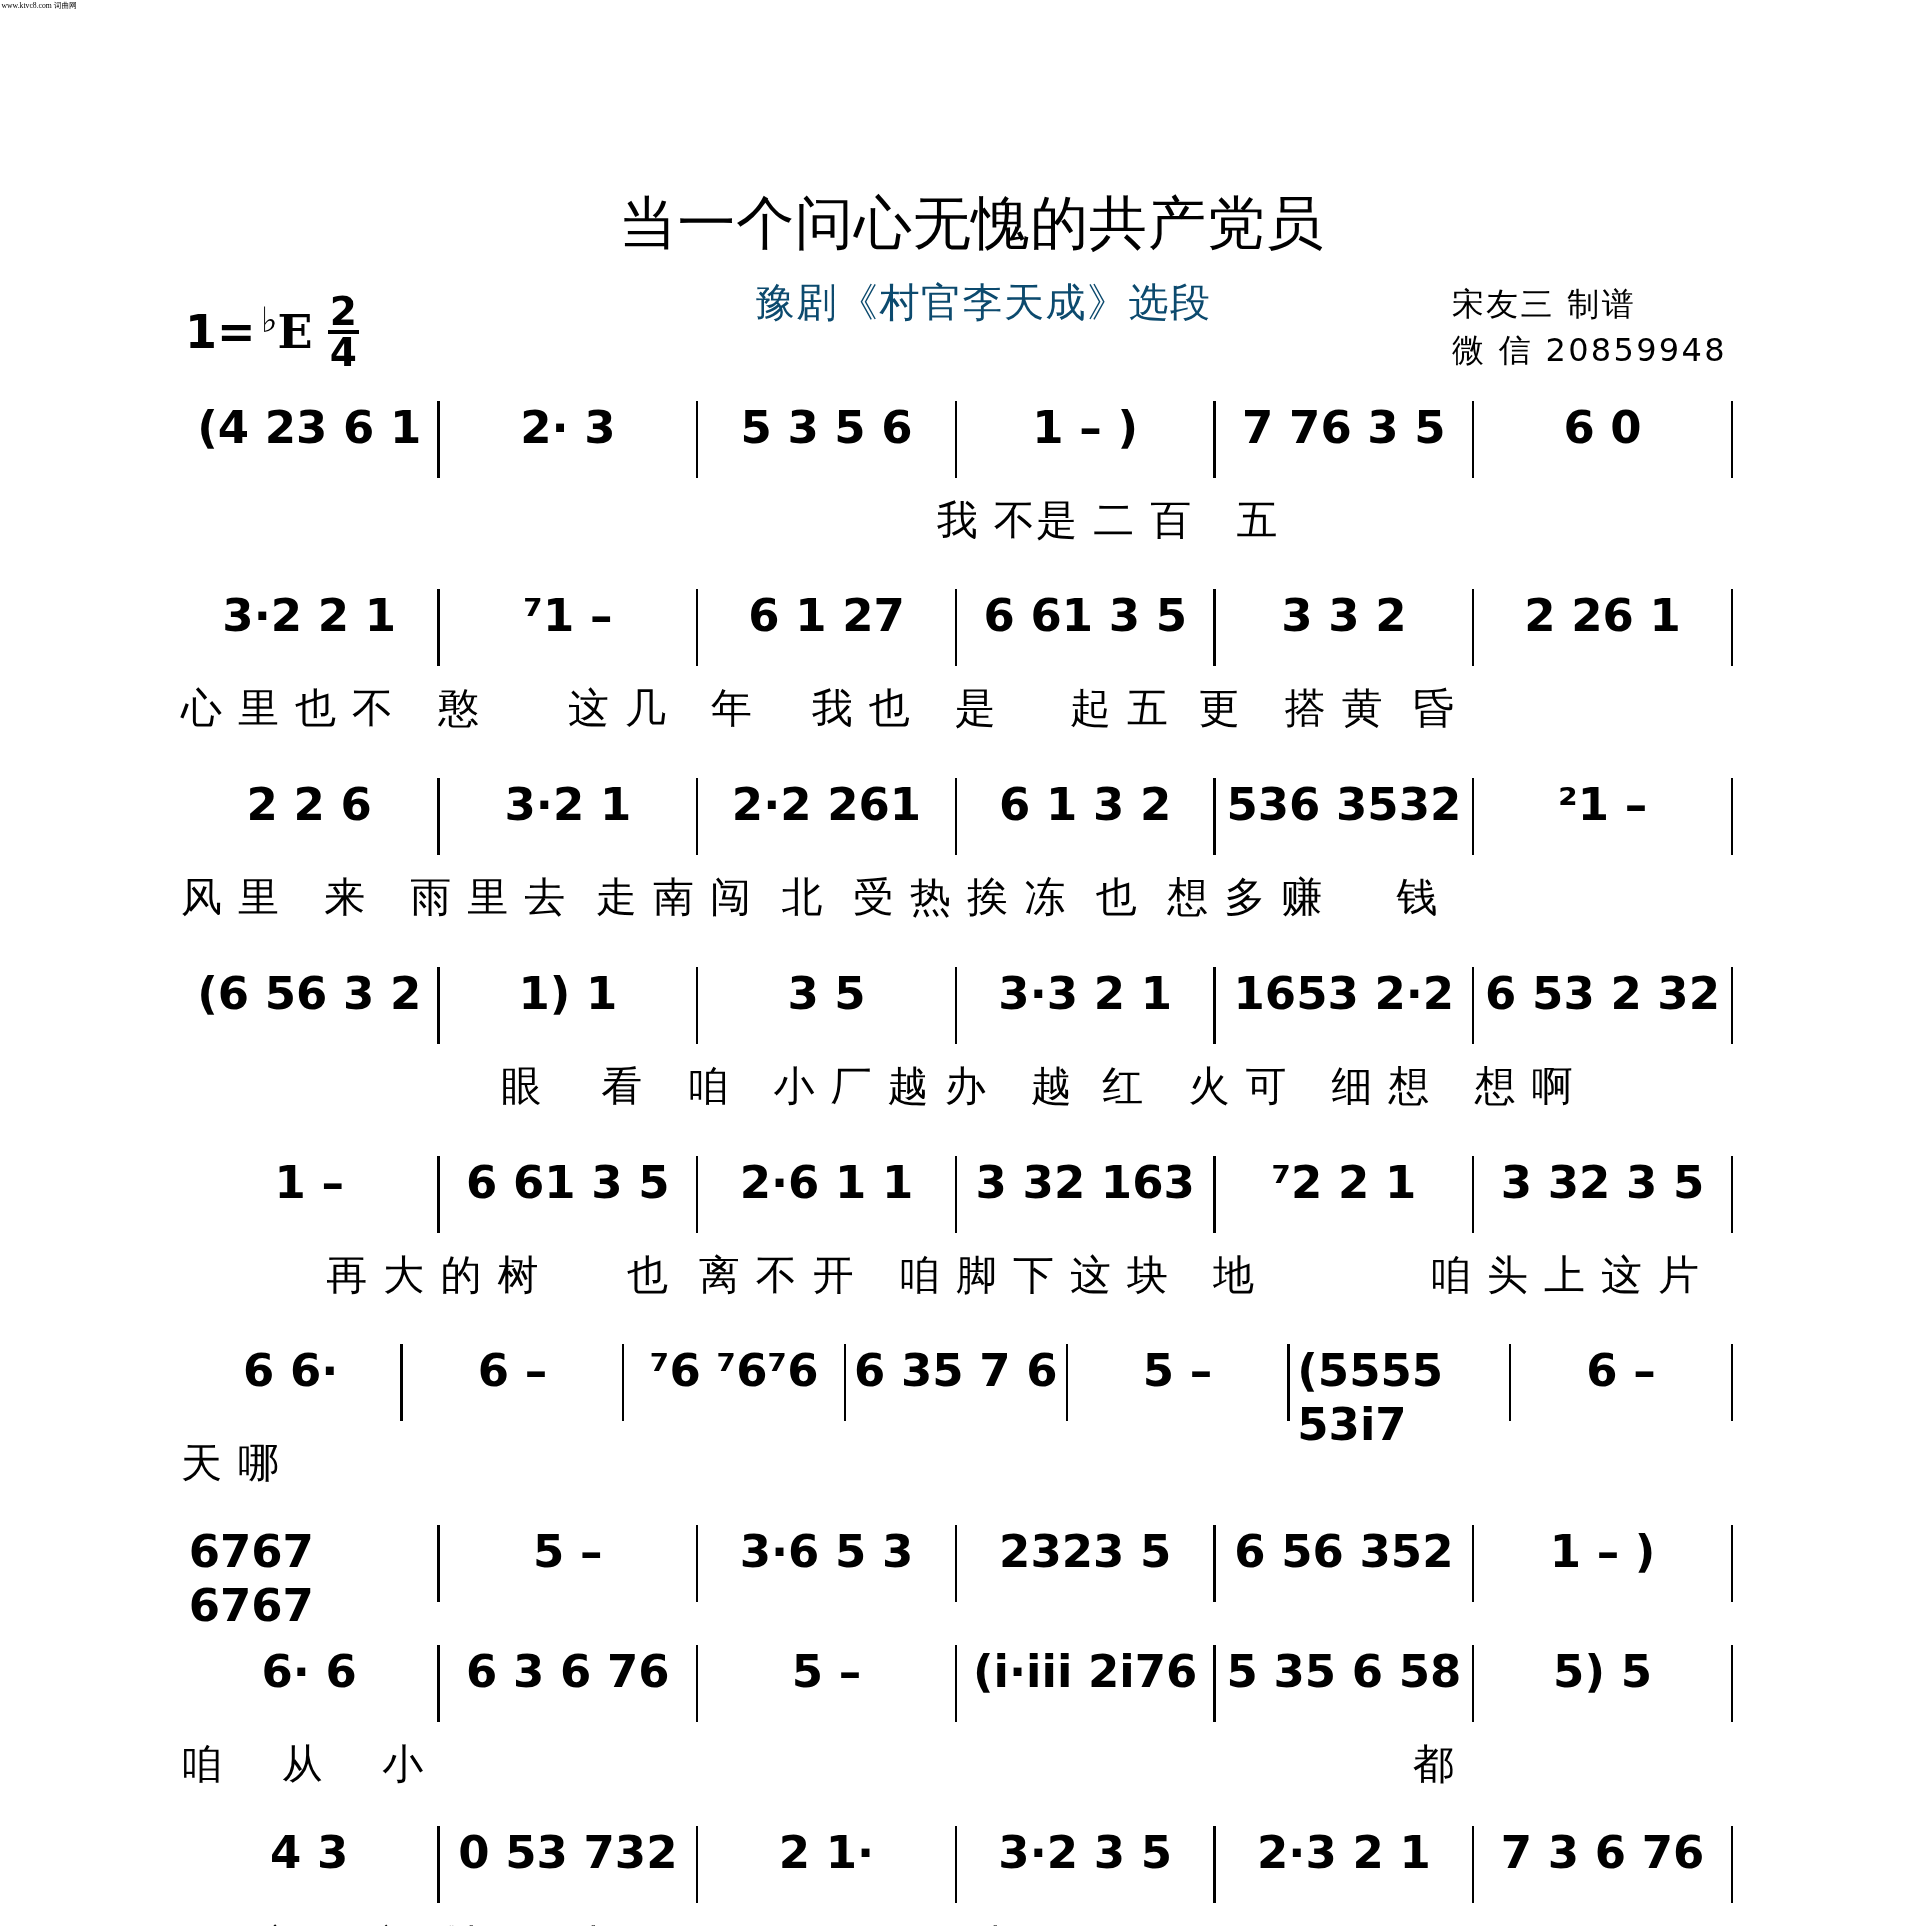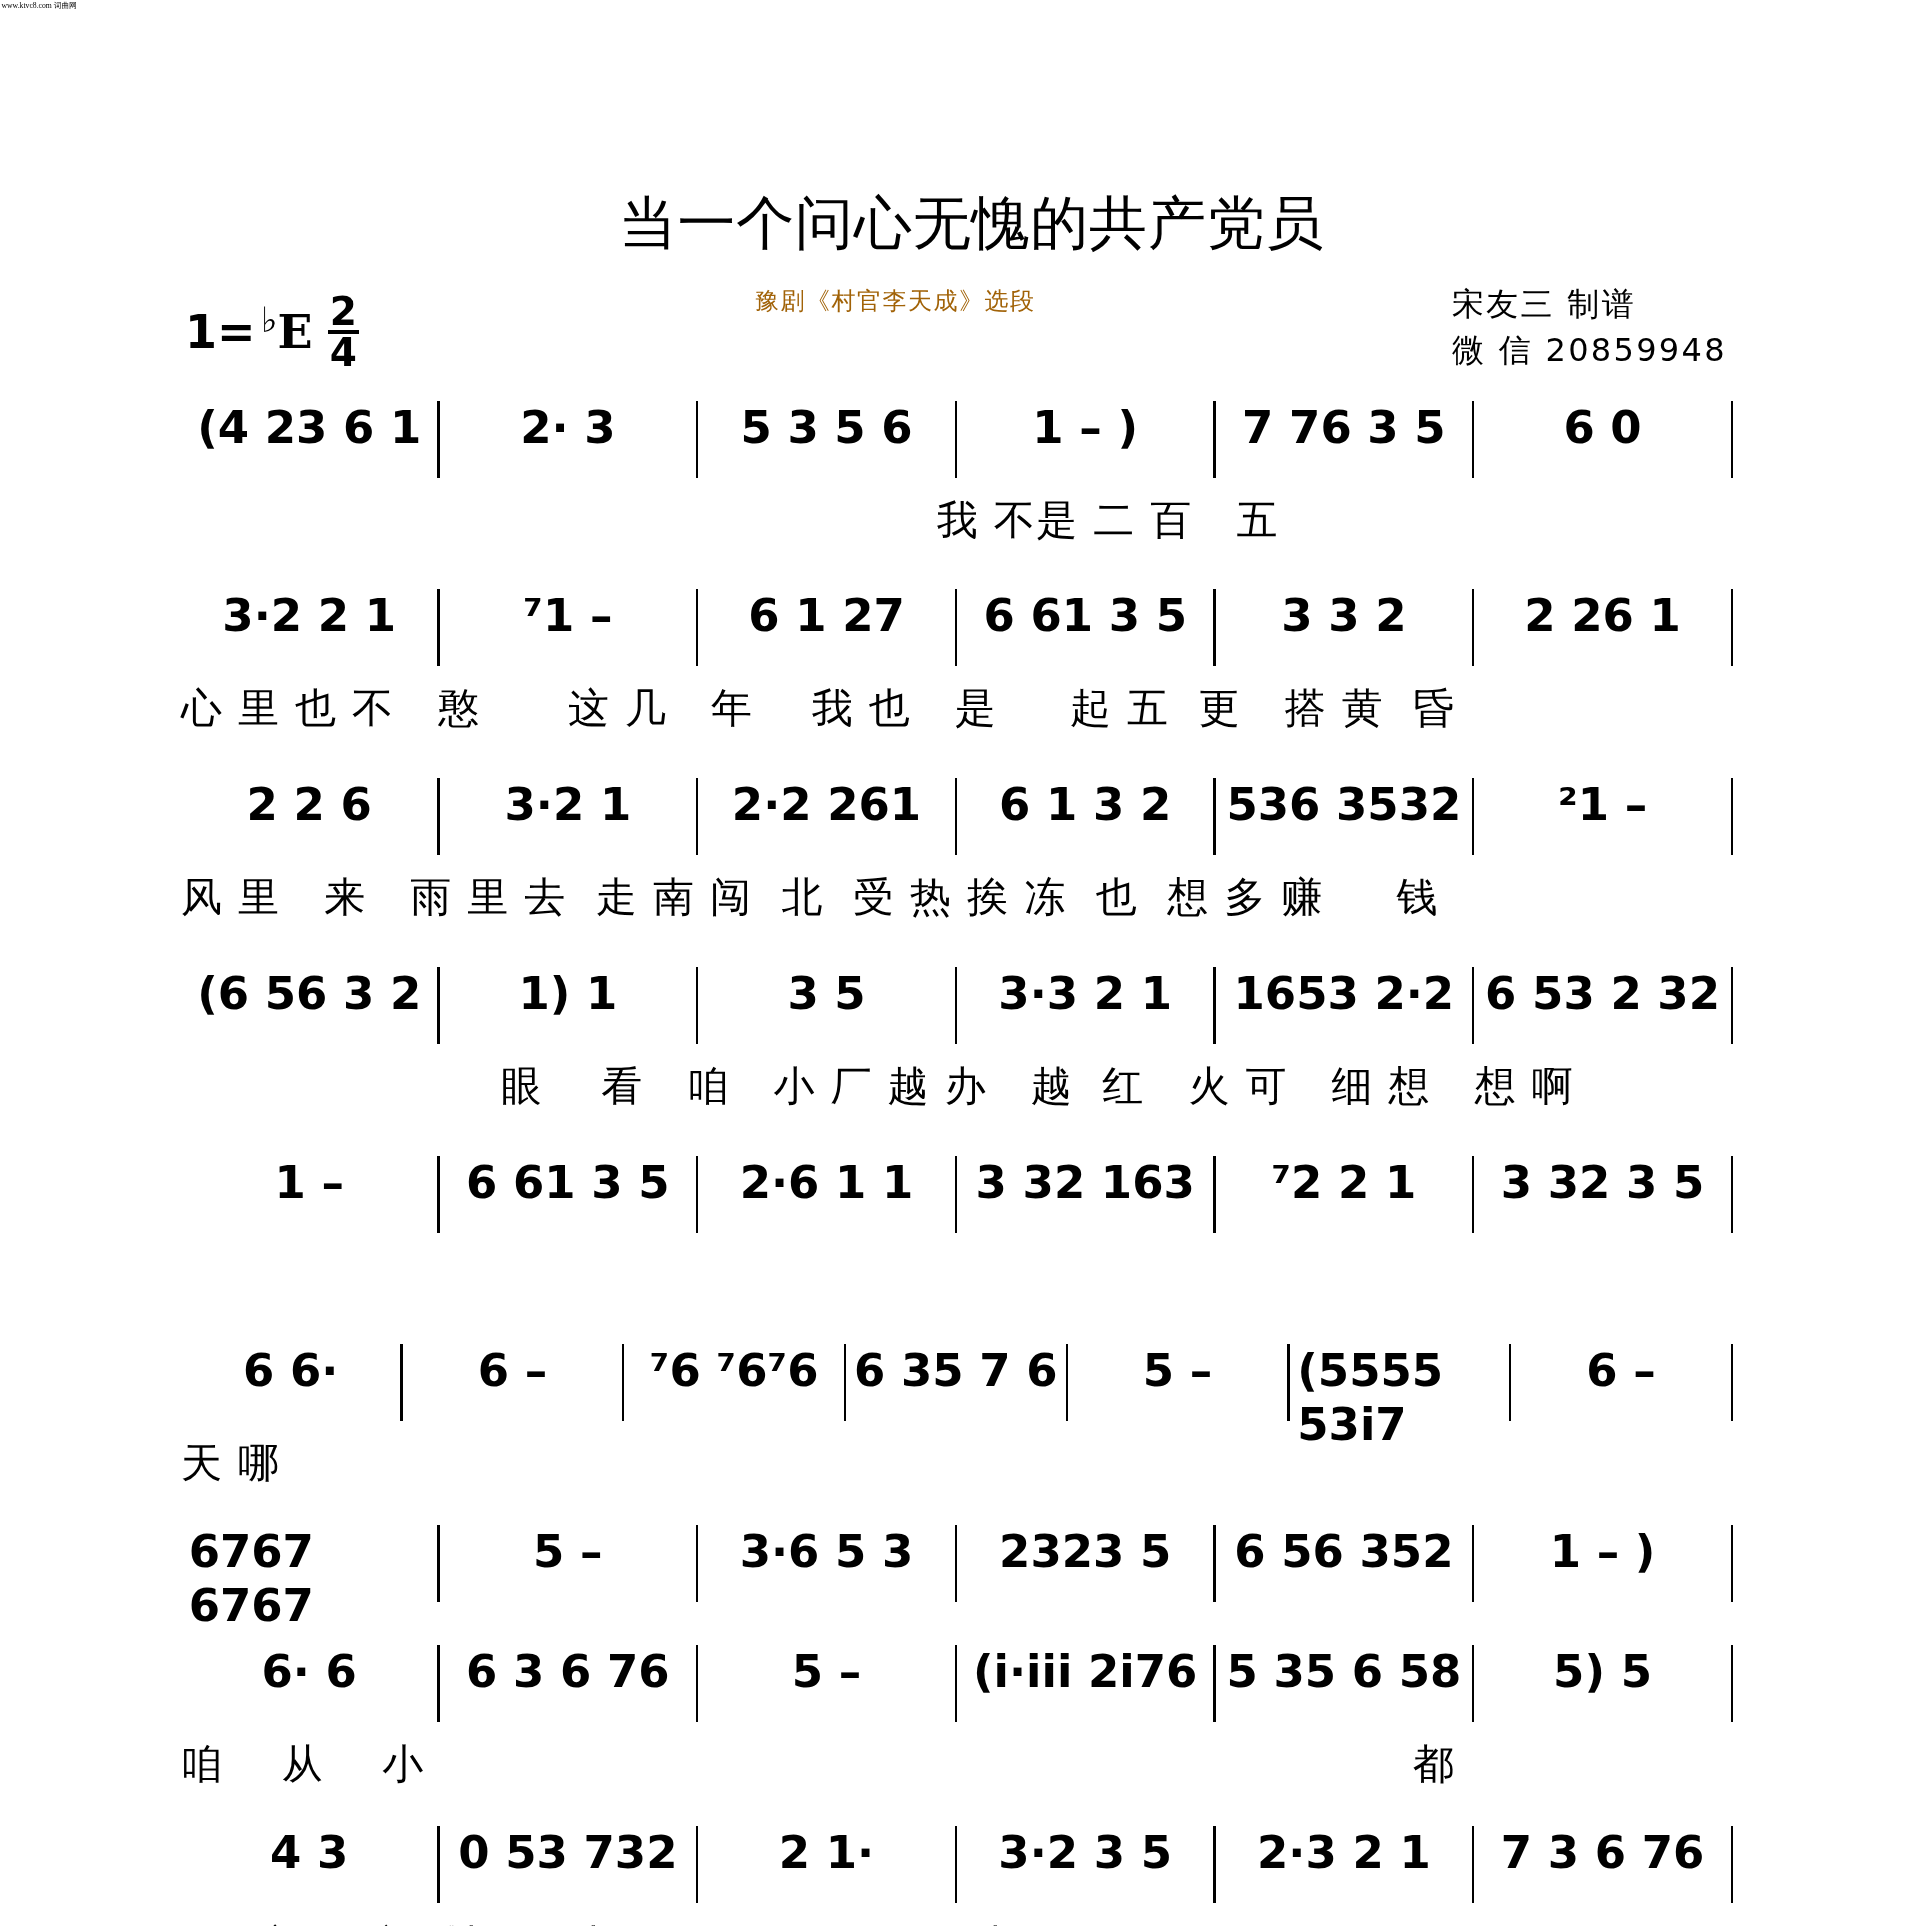--- a/index.html
+++ b/index.html
@@ -2,21 +2,21 @@
 <html style="font-size:6.2px"><head>
 <meta charset="utf-8">
 <style>
   html, body { margin:0; padding:0; background:#ffffff; }
   body { width:1911px; height:2703px; position:relative; overflow:hidden;
          font-family:"DejaVu Sans", "Liberation Sans", sans-serif; color:#000; }
   .watermark-top { position:absolute; left:1.5px; top:0.8px; font-size:7.7px;
          font-family:Liberation Serif, serif; color:#000; }
   .title { position:absolute; left:0; width:1911px; top:185px; text-align:center;
          font-size:58px; font-weight:normal; letter-spacing:0.8px;padding-left:16px; }
-  .subtitle { position:absolute; left:755px; top:275px; font-size:24px; color:#a16207; letter-spacing:1.5px;margin-top:10px; }
+  .subtitle { position:absolute; left:755px; top:275px; font-size:40px; color:#0c4a6e; letter-spacing:1.5px; }
   .key { position:absolute; left:185px; top:293px; font-size:46px; font-weight:bold; display:flex; align-items:center; }
   .key .flat { font-size:35px; position:relative; top:-11.6px; margin-left:5.4px; }
   .key .E { font-family:"DejaVu Serif", serif; font-weight:bold; }
   .timesig { display:inline-flex; flex-direction:column; align-items:center; margin-left:15.4px; font-size:39px; line-height:37px; }
   .timesig .bar { width:31px; height:3.9px; background:#000; }
   .credit { position:absolute; left:1452px; top:281px; font-size:32px; line-height:46px; letter-spacing:2.3px; }
   .system { position:absolute; left:181px; width:1552px; }
   .notes { position:relative; height:77px; display:flex; align-items:flex-start; }
   .measure { flex:1; display:flex; justify-content:space-around; align-items:flex-start;
              font-size:45px; font-weight:bold; line-height:54px; padding:0 7.7px; }
@@ -125,20 +125,21 @@
         <div class="barline"></div>
         <div class="measure">2·6 1 1</div>
         <div class="barline"></div>
         <div class="measure">3 32 163</div>
         <div class="barline"></div>
         <div class="measure">⁷2 2 1</div>
         <div class="barline"></div>
         <div class="measure">3 32 3 5</div>
         <div class="barline"></div>
       </div>
+      <div class="lyrics">          再 大 的 树      也  离 不 开   咱 脚 下 这 块   地            咱 头 上 这 片</div>
     </div>
     <div class="system" style="top: 1344px;">
       <div class="notes">
         <div class="measure">6 6·</div>
         <div class="barline"></div>
         <div class="measure">6 –</div>
         <div class="barline"></div>
         <div class="measure">⁷6 ⁷6⁷6</div>
         <div class="barline"></div>
         <div class="measure">6 35 7 6</div>

